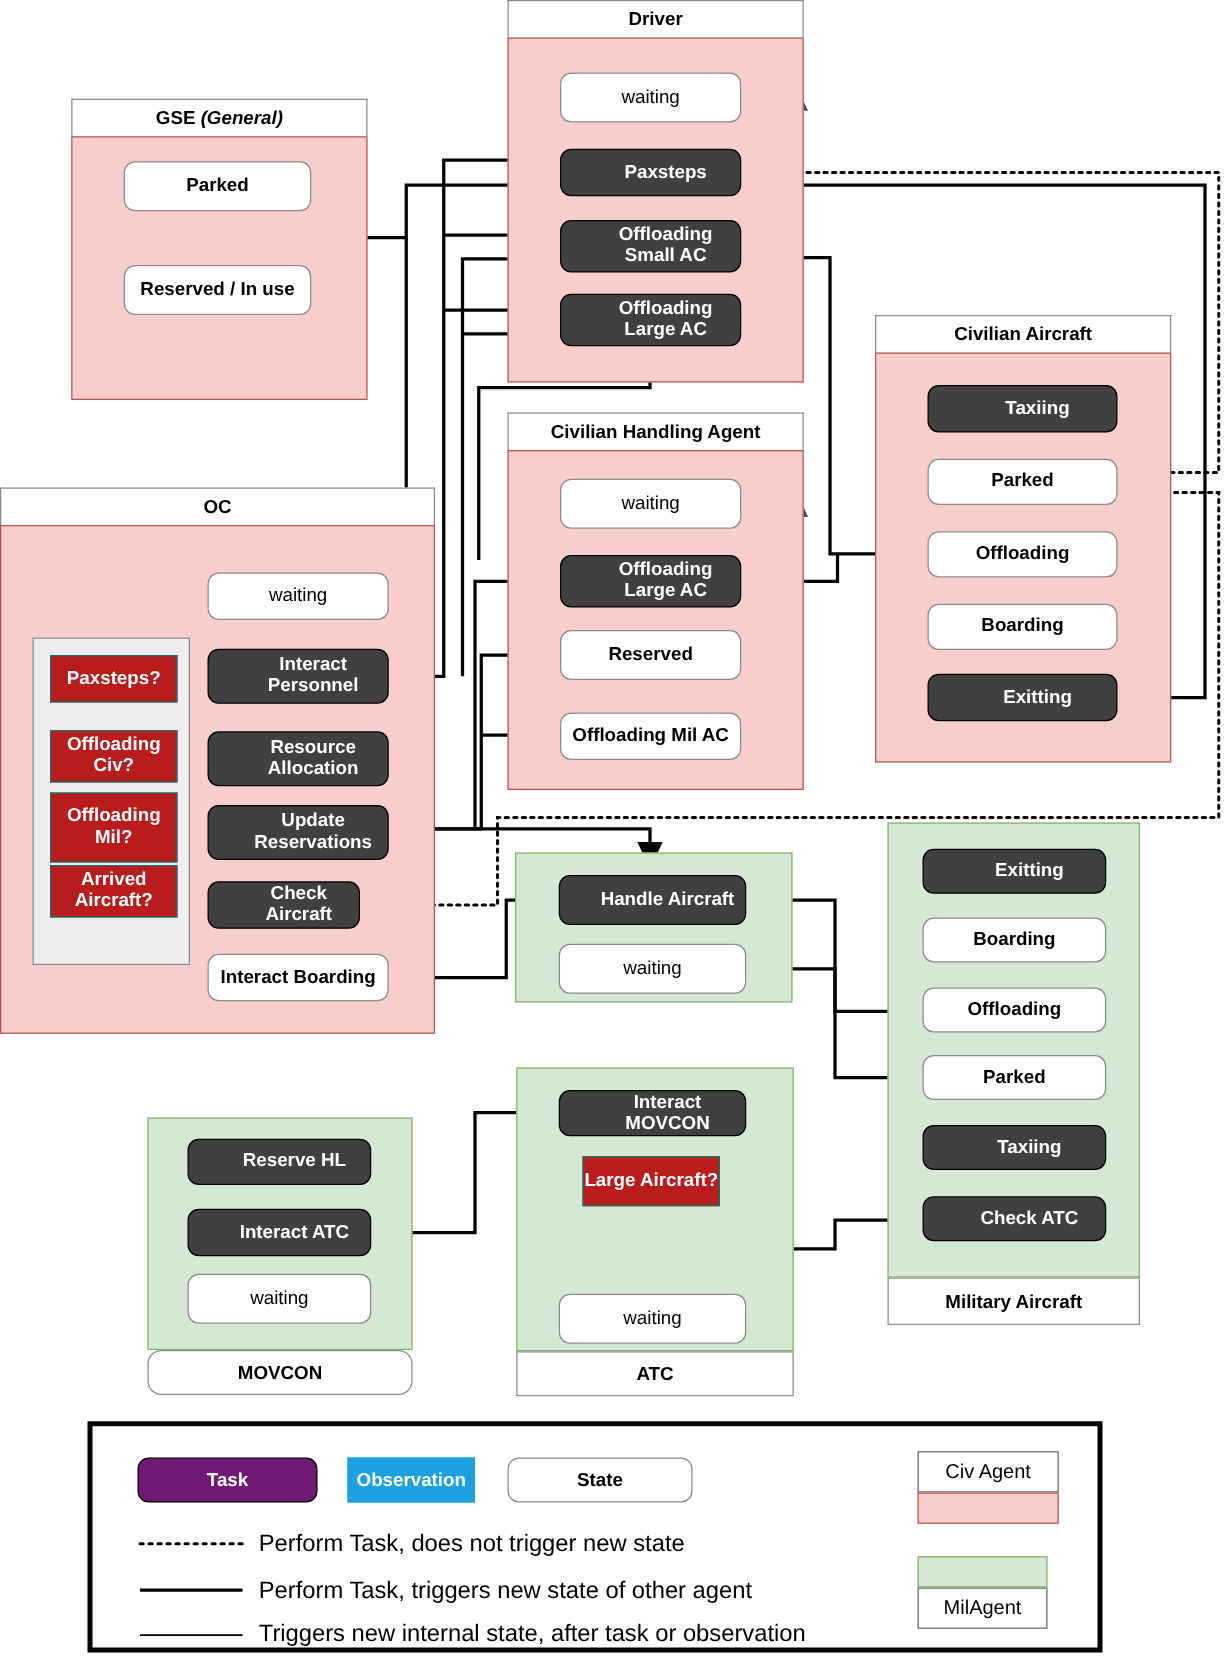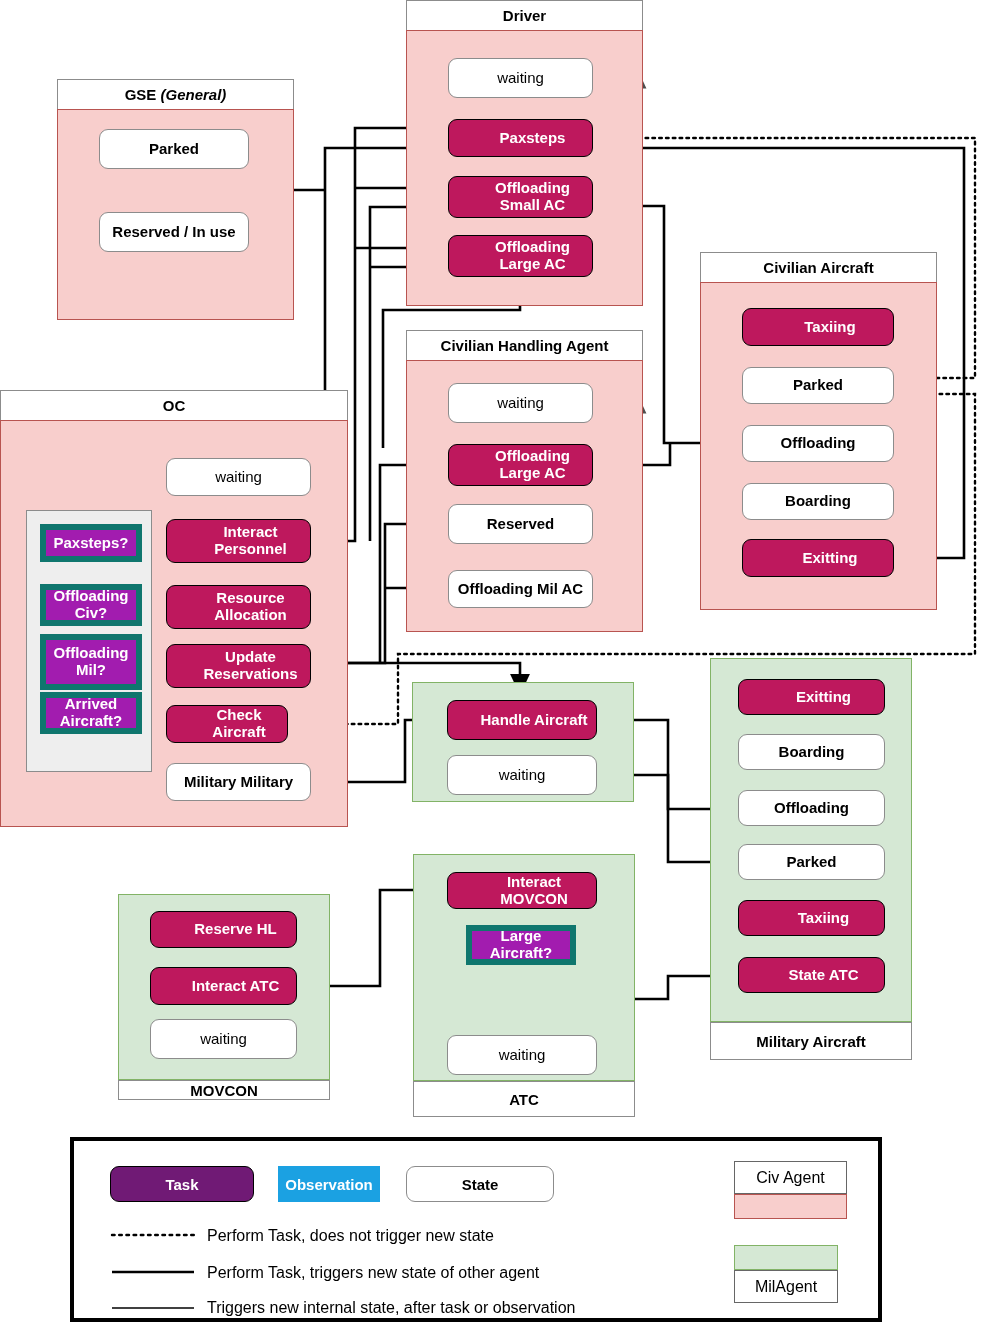--- a/index.html
+++ b/index.html
@@ -41,28 +41,28 @@
     display:flex;align-items:center;justify-content:center;
     text-align:center;font-weight:bold;line-height:1.12;
     z-index:3;
   }
   .node.state{
     background:#ffffff;color:#000;
     border:1px solid #8c8c8c;border-radius:9px;
     font-size:15px;
   }
   .node.task{
-    background:#be185d;color:#ffffff;
+    background:#404040;color:#ffffff;
     border:1px solid #000;border-radius:9px;
     font-size:15px;
     padding-left:24px;
   }
   .node.obs{
-    background:#a21caf;color:#ffffff;
-    border:6px solid #0f766e;border-radius:0;
+    background:#b91c1c;color:#ffffff;
+    border:1px solid #0f766e;border-radius:0;
     font-size:15px;
   }
   .node.wait{font-weight:normal;}
 
   
   .obsgroup{
     position:absolute;box-sizing:border-box;
     background:#eeeeee;border:1px solid #8c8c8c;
     z-index:2;
   }
@@ -74,21 +74,21 @@
     z-index:6;
   }
   .lg-swatch{
     position:absolute;display:flex;align-items:center;justify-content:center;
     box-sizing:border-box;font-weight:bold;font-size:15px;
   }
   .lg-task{background:#701a75;color:#fff;border-radius:9px;border:1px solid #000;}
   .lg-obs{background:#1ba1e2;color:#fff;border:1px solid #1ba1e2;}
   .lg-state{background:#fff;color:#000;border-radius:9px;border:1px solid #8c8c8c;}
   .lg-text{
-    position:absolute;font-size:16px;color:#000;
+    position:absolute;font-size:19px;color:#000;
     display:flex;align-items:center;
   }
   .lg-line{position:absolute;}
   .agentkey{position:absolute;box-sizing:border-box;}
   .agentkey .kl{
     box-sizing:border-box;height:33px;width:100%;
     background:#fff;border:1px solid #666;
     display:flex;align-items:center;justify-content:center;
     font-size:16px;color:#000;
   }
@@ -264,50 +264,50 @@
 
   <div class="node obs" style="left:40px;top:524px;width:102px;height:38px;">Paxsteps?</div>
   <div class="node obs" style="left:40px;top:584px;width:102px;height:42px;">Offloading Civ?</div>
   <div class="node obs" style="left:40px;top:634px;width:102px;height:56px;">Offloading Mil?</div>
   <div class="node obs" style="left:40px;top:692px;width:102px;height:42px;">Arrived Aircraft?</div>
 
   <div class="node task" style="left:166px;top:519px;width:145px;height:44px;">Interact Personnel</div>
   <div class="node task" style="left:166px;top:585px;width:145px;height:44px;">Resource Allocation</div>
   <div class="node task" style="left:166px;top:644px;width:145px;height:44px;">Update Reservations</div>
   <div class="node task" style="left:166px;top:705px;width:122px;height:38px;">Check Aircraft</div>
-  <div class="node state" style="left:166px;top:763px;width:145px;height:38px;">Military Military</div>
+  <div class="node state" style="left:166px;top:763px;width:145px;height:38px;">Interact Boarding</div>
 
   <div class="panel mil" style="left:412px;top:682px;width:222px;height:156px;">
     <div class="pbody" style="top:0;height:120px;"></div>
   </div>
   <div class="node task" style="left:447px;top:700px;width:150px;height:40px;">Handle Aircraft</div>
   <div class="node state wait" style="left:447px;top:755px;width:150px;height:40px;">waiting</div>
 
   <div class="panel mil" style="left:710px;top:658px;width:202px;height:402px;">
     <div class="pbody" style="top:0;height:364px;"></div>
     <div class="ptitle" style="top:364px;height:38px;">Military Aircraft</div>
   </div>
   <div class="node task" style="left:738px;top:679px;width:147px;height:36px;">Exitting</div>
   <div class="node state" style="left:738px;top:734px;width:147px;height:36px;">Boarding</div>
   <div class="node state" style="left:738px;top:790px;width:147px;height:36px;">Offloading</div>
   <div class="node state" style="left:738px;top:844px;width:147px;height:36px;">Parked</div>
   <div class="node task" style="left:738px;top:900px;width:147px;height:36px;">Taxiing</div>
-  <div class="node task" style="left:738px;top:957px;width:147px;height:36px;">State ATC</div>
+  <div class="node task" style="left:738px;top:957px;width:147px;height:36px;">Check ATC</div>
 
   <div class="panel mil" style="left:413px;top:854px;width:222px;height:263px;">
     <div class="pbody" style="top:0;height:227px;"></div>
     <div class="ptitle" style="top:227px;height:36px;">ATC</div>
   </div>
   <div class="node task" style="left:447px;top:872px;width:150px;height:37px;">Interact MOVCON</div>
   <div class="node obs" style="left:466px;top:925px;width:110px;height:40px;">Large Aircraft?</div>
   <div class="node state wait" style="left:447px;top:1035px;width:150px;height:40px;">waiting</div>
 
   <div class="panel mil" style="left:118px;top:894px;width:212px;height:222px;">
     <div class="pbody" style="top:0;height:186px;"></div>
-    <div class="ptitle" style="top:186px;height:20px;">MOVCON</div>
+    <div class="ptitle" style="top:186px;height:36px;border-radius:11px;">MOVCON</div>
   </div>
   <div class="node task" style="left:150px;top:911px;width:147px;height:37px;">Reserve HL</div>
   <div class="node task" style="left:150px;top:967px;width:147px;height:38px;">Interact ATC</div>
   <div class="node state wait" style="left:150px;top:1019px;width:147px;height:40px;">waiting</div>
 
   <div id="legend">
     <div class="lg-swatch lg-task" style="left:36px;top:25px;width:144px;height:36px;">Task</div>
     <div class="lg-swatch lg-obs" style="left:204px;top:25px;width:102px;height:36px;">Observation</div>
     <div class="lg-swatch lg-state" style="left:332px;top:25px;width:148px;height:36px;">State</div>
 

